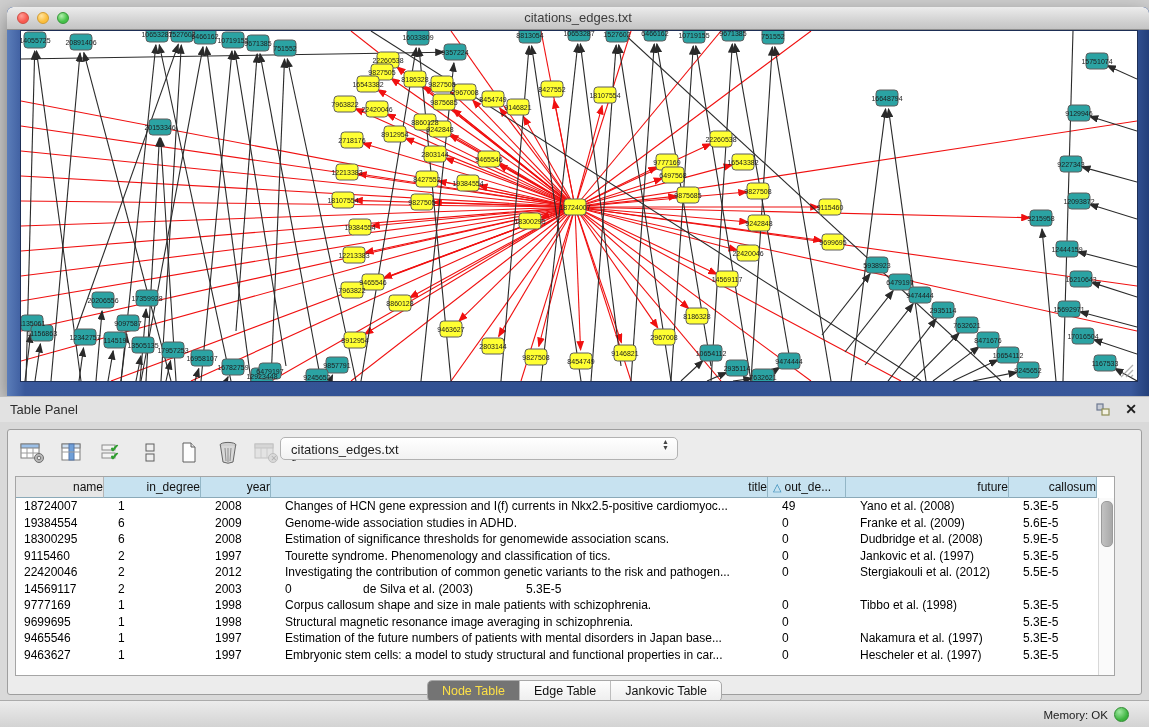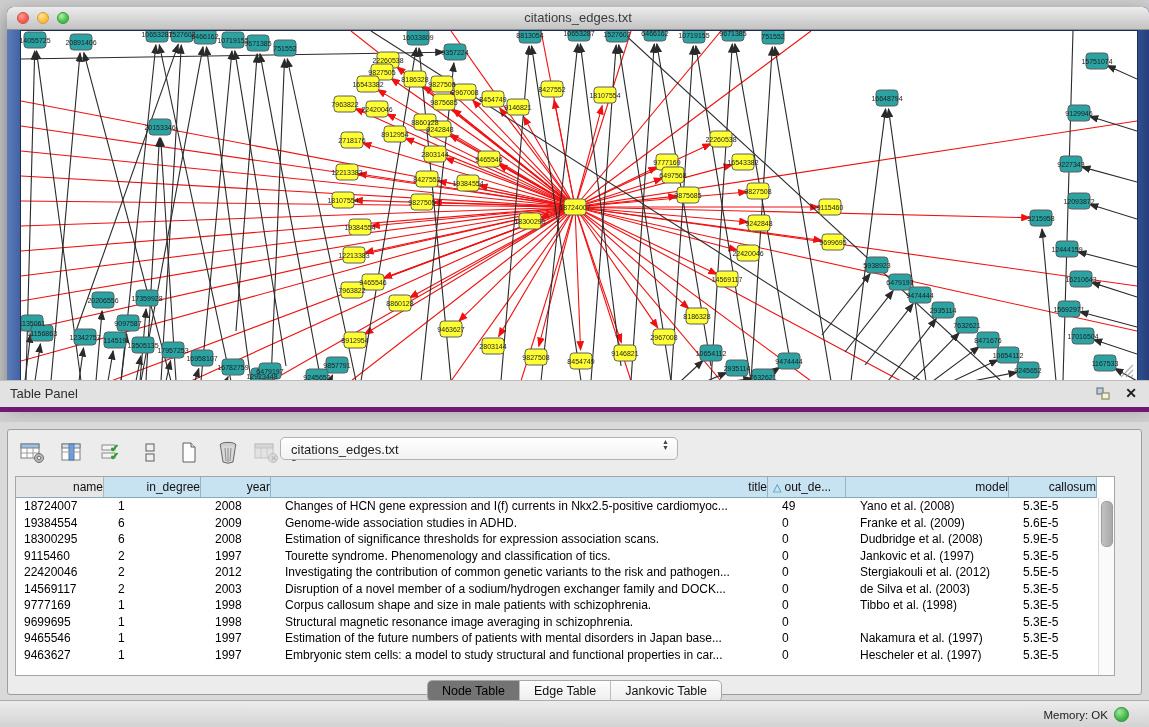--- a/index.html
+++ b/index.html
@@ -33,21 +33,21 @@
     background:linear-gradient(90deg,#5b7db9 0,#39589b 18px,#2f4f90 50%,#39589b calc(100% - 18px),#24407a 100%);
   }
   .graph-canvas{
     position:absolute;left:13px;top:0;width:1116px;height:350px;
     background:#ffffff;border:1px solid #1d2e55;box-sizing:content-box;overflow:hidden;
   }
   .graph-canvas svg{display:block;}
   .resize-grip{position:absolute;right:3px;bottom:3px;width:14px;height:14px;opacity:.65;}
   
   .panel-header{
-    position:absolute;left:0;top:380px;width:1149px;height:26px;
+    position:absolute;left:0;top:396px;width:1149px;height:26px;
     background:#e2e2e2;border-top:1px solid #bdbdbd;border-bottom:5px solid #701a75;
   }
   .panel-header .ph-title{position:absolute;left:10px;top:5px;font-size:13px;color:#2e2e2e;}
   .ph-icons{position:absolute;right:12px;top:4px;display:flex;gap:14px;align-items:center;}
   .close-x{font-size:14px;font-weight:bold;color:#1c1c1c;line-height:16px;}
   .panel-body{
     position:absolute;left:0;top:422px;width:1149px;height:278px;background:#d9d9d9;
   }
   .panel-inner{
     position:absolute;left:7px;right:7px;top:7px;height:264px;
@@ -93,21 +93,21 @@
   
   .tabbar{position:absolute;left:0;right:0;top:250px;display:flex;justify-content:center;}
   .seg{
     display:flex;border:1px solid #a8a8a8;border-radius:5px;overflow:hidden;
     background:linear-gradient(#fdfdfd,#eeeeee);height:20px;
   }
   .seg .tab{
     font-size:12.5px;color:#111;padding:0 14px;line-height:20px;border-right:1px solid #bdbdbd;
   }
   .seg .tab:last-child{border-right:none;}
-  .seg .tab.sel{background:#747474;color:#000000;}
+  .seg .tab.sel{background:#747474;color:#fde047;}
   
   .statusbar{
     position:absolute;left:0;top:700px;width:1149px;height:27px;
     background:linear-gradient(#ececec,#d2d2d2);border-top:1px solid #ababab;
   }
   .mem{position:absolute;right:20px;top:6px;display:flex;align-items:center;gap:6px;}
   .mem .mlabel{font-size:11.5px;color:#222;}
   .led{width:13px;height:13px;border-radius:50%;
     background:radial-gradient(circle at 35% 30%,#9fe8a0,#3cb33f 65%);border:1px solid #2e8c31;}
 </style>
@@ -596,21 +596,21 @@
       </div>
     </div>
 
     <div class="table-wrap">
       <div class="thead" id="thead">
           <div class="th first" style="width: 88px;">name</div>
           <div class="th" style="width: 97px;">in_degree</div>
           <div class="th" style="width: 70px;">year</div>
           <div class="th" style="width: 497px;">title</div>
           <div class="th left" style="width: 78px;"><span class="sort">△</span>out_de...</div>
-          <div class="th" style="width: 163px;">model</div>
+          <div class="th" style="width: 163px;">future</div>
           <div class="th" style="width: 88px;">callosum</div>
         </div>
       <div id="tbody">
           <div class="tr">
             <div class="td c0" style="width: 88px;">18724007</div>
             <div class="td c1" style="width: 97px;">1</div>
             <div class="td c2" style="width: 70px;">2008</div>
             <div class="td c3" style="width: 497px;">Changes of HCN gene expression and I(f) currents in Nkx2.5-positive cardiomyoc...</div>
             <div class="td c4" style="width: 78px;">49</div>
             <div class="td c5" style="width: 163px;">Yano et al. (2008)</div>
@@ -622,21 +622,21 @@
             <div class="td c2" style="width: 70px;">2009</div>
             <div class="td c3" style="width: 497px;">Genome-wide association studies in ADHD.</div>
             <div class="td c4" style="width: 78px;">0</div>
             <div class="td c5" style="width: 163px;">Franke et al. (2009)</div>
             <div class="td c6" style="width: 88px;">5.6E-5</div>
           </div>
           <div class="tr">
             <div class="td c0" style="width: 88px;">18300295</div>
             <div class="td c1" style="width: 97px;">6</div>
             <div class="td c2" style="width: 70px;">2008</div>
-            <div class="td c3" style="width: 497px;">Estimation of significance thresholds for expression association scans.</div>
+            <div class="td c3" style="width: 497px;">Estimation of significance thresholds for genomewide association scans.</div>
             <div class="td c4" style="width: 78px;">0</div>
             <div class="td c5" style="width: 163px;">Dudbridge et al. (2008)</div>
             <div class="td c6" style="width: 88px;">5.9E-5</div>
           </div>
           <div class="tr">
             <div class="td c0" style="width: 88px;">9115460</div>
             <div class="td c1" style="width: 97px;">2</div>
             <div class="td c2" style="width: 70px;">1997</div>
             <div class="td c3" style="width: 497px;">Tourette syndrome. Phenomenology and classification of tics.</div>
             <div class="td c4" style="width: 78px;">0</div>
@@ -649,21 +649,20 @@
             <div class="td c2" style="width: 70px;">2012</div>
             <div class="td c3" style="width: 497px;">Investigating the contribution of common genetic variants to the risk and pathogen...</div>
             <div class="td c4" style="width: 78px;">0</div>
             <div class="td c5" style="width: 163px;">Stergiakouli et al. (2012)</div>
             <div class="td c6" style="width: 88px;">5.5E-5</div>
           </div>
           <div class="tr">
             <div class="td c0" style="width: 88px;">14569117</div>
             <div class="td c1" style="width: 97px;">2</div>
             <div class="td c2" style="width: 70px;">2003</div>
-            <div class="td c3" style="width: 497px;">Disruption of a novel member of a sodium/hydrogen exchanger family and DOCK...</div>
             <div class="td c4" style="width: 78px;">0</div>
             <div class="td c5" style="width: 163px;">de Silva et al. (2003)</div>
             <div class="td c6" style="width: 88px;">5.3E-5</div>
           </div>
           <div class="tr">
             <div class="td c0" style="width: 88px;">9777169</div>
             <div class="td c1" style="width: 97px;">1</div>
             <div class="td c2" style="width: 70px;">1998</div>
             <div class="td c3" style="width: 497px;">Corpus callosum shape and size in male patients with schizophrenia.</div>
             <div class="td c4" style="width: 78px;">0</div>

